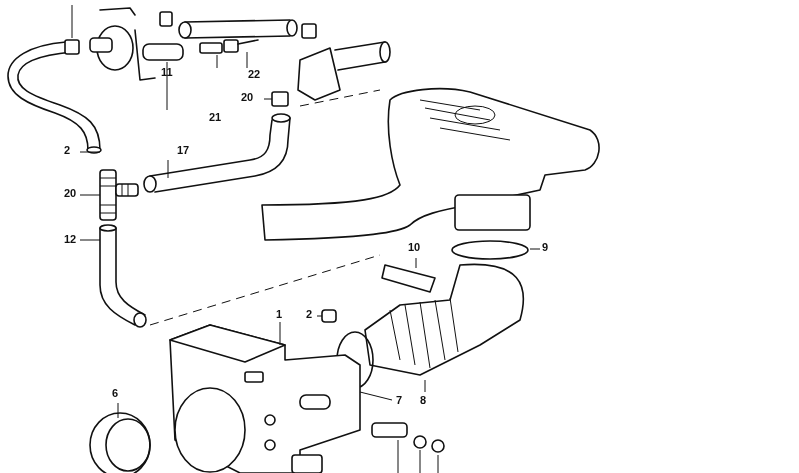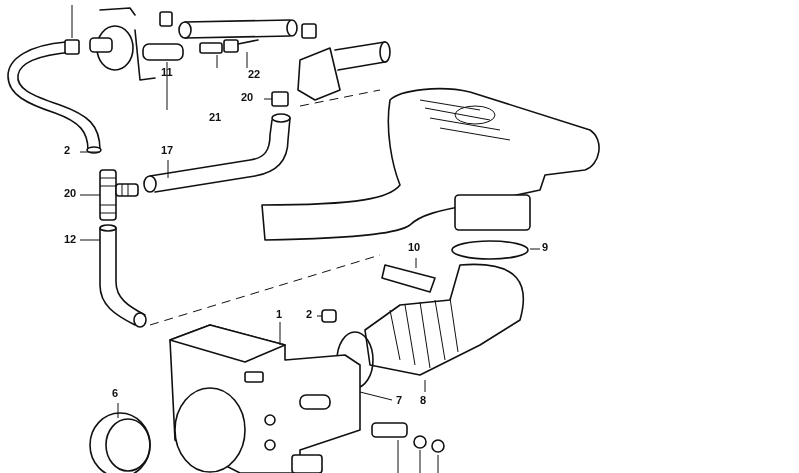--- a/index.html
+++ b/index.html
@@ -149,21 +149,21 @@
 <span class="lbl" style="left:98px;top:-9px;">13</span>
 <span class="lbl" style="left:116px;top:-9px;">12</span>
 <span class="lbl" style="left:160px;top:-9px;">23</span>
 <span class="lbl" style="left:190px;top:-9px;">16</span>
 <span class="lbl" style="left:301px;top:-9px;">23</span>
 <span class="lbl" style="left:161px;top:67px;">11</span>
 <span class="lbl" style="left:209px;top:69px;margin-top:43px;">21</span>
 <span class="lbl" style="left:248px;top:69px;">22</span>
 <span class="lbl" style="left:241px;top:92px;">20</span>
 <span class="lbl" style="left:64px;top:145px;">2</span>
-<span class="lbl" style="left:161px;top:145px;">17</span>
+<span class="lbl" style="left:177px;top:145px;">17</span>
 <span class="lbl" style="left:64px;top:188px;">20</span>
 <span class="lbl" style="left:64px;top:234px;">12</span>
 <span class="lbl" style="left:408px;top:242px;">10</span>
 <span class="lbl" style="left:542px;top:242px;">9</span>
 <span class="lbl" style="left:276px;top:309px;">1</span>
 <span class="lbl" style="left:306px;top:309px;">2</span>
 <span class="lbl" style="left:112px;top:388px;">6</span>
 <span class="lbl" style="left:396px;top:395px;">7</span>
 <span class="lbl" style="left:420px;top:395px;">8</span>
 

